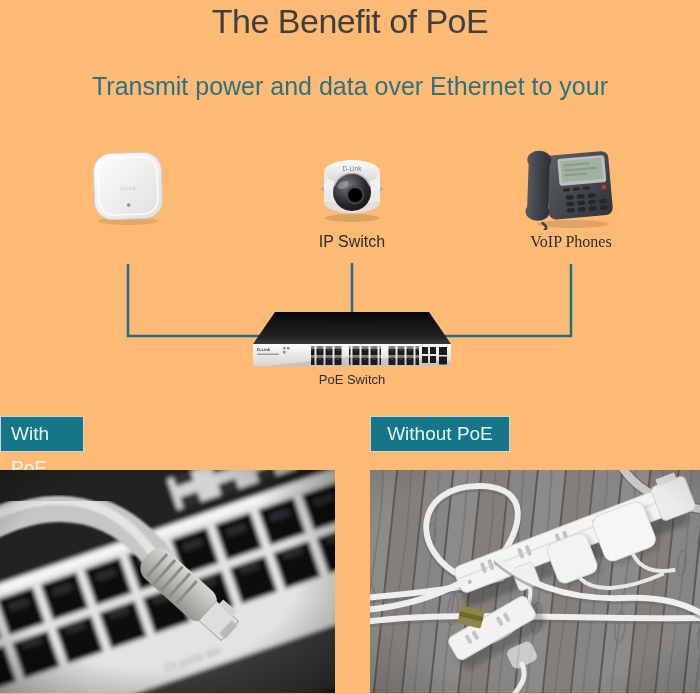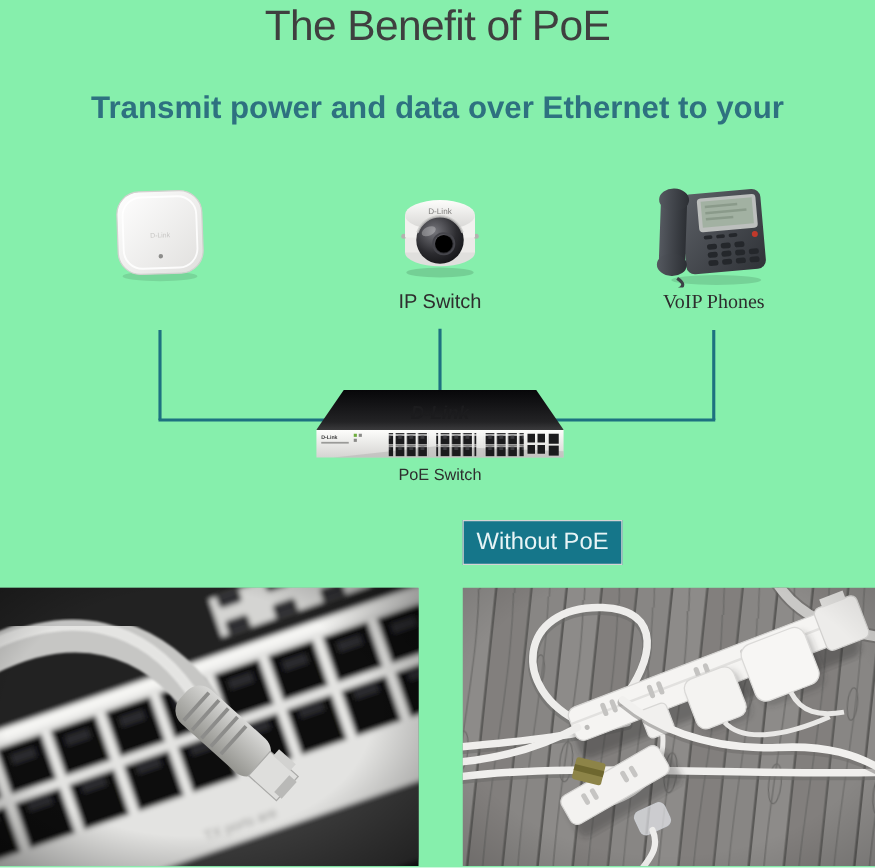--- a/index.html
+++ b/index.html
@@ -1,45 +1,45 @@
 <!DOCTYPE html>
 <html><head>
 <meta charset="utf-8">
 <style>
   * { margin:0; padding:0; box-sizing:border-box; }
   html,body { background:#ffffff; font-family:"Liberation Sans", sans-serif; }
-  #canvas { position:relative; width:700px; height:694px; background:#86efac; overflow:hidden; }
+  #canvas { position:relative; width:700px; height:694px; background:#fdba74; overflow:hidden; }
 
   .abs { position:absolute; }
 
   .title {
     top:2px; left:0; width:700px; text-align:center;
     font-size:34px; font-weight:300; color:#3f3f3f; letter-spacing:-0.5px;
   }
   .subtitle {
     top:68px; left:0; width:700px; text-align:center;
-    font-size:25px; font-weight:700; color:#2e7180; line-height:36px;
+    font-size:25px; font-weight:400; color:#2e7180; line-height:36px;
   }
 
   .device-figure { text-align:center; }
   .device-label {
     top:233px; font-size:16px; color:#2e2e2e; text-align:center; width:220px;
   }
   .switch-label {
     top:372px; left:252px; width:200px; text-align:center;
     font-size:13px; color:#2e2e2e;
   }
 
   .banner {
     top:416px; height:36px; line-height:34px;
     background:#15768a; border:1px solid #d4d4d4;
     color:#e7f4f6; font-size:19px; font-weight:300;
   }
   .banner-left  { left:0;  width:84px;  padding-left:10px; }
-  .banner-right { left:370px; width:128px; text-align:center; }
+  .banner-right { left:370px; width:140px; text-align:center; }
 
   .photo { top:470px; height:223px; overflow:hidden; }
   .photo-left  { left:0;   width:335px; }
   .photo-right { left:370px; width:330px; }
   svg { display:block; }
 </style>
 </head>
 <body>
 
 <div id="canvas">
@@ -190,20 +190,21 @@
       <rect x="169" y="35" width="6" height="7" fill="#1b1b1d"></rect>
       <rect x="169" y="44" width="6" height="7" fill="#1b1b1d"></rect>
       <rect x="177" y="35" width="6" height="7" fill="#1b1b1d"></rect>
       <rect x="177" y="44" width="6" height="7" fill="#1b1b1d"></rect>
       <rect x="186" y="35" width="8" height="8" fill="#1b1b1d"></rect>
       <rect x="186" y="44.5" width="8" height="8" fill="#1b1b1d"></rect>
     </svg>
   </div>
   <div class="abs switch-label">PoE Switch</div>
 
+  <div class="abs banner banner-left">With PoE</div>
   <div class="abs banner banner-right">Without PoE</div>
 
   <div class="abs photo photo-left">
     <svg width="335" height="223" viewBox="0 0 335 223">
       <defs>
         <linearGradient id="bgL" x1="0" y1="0" x2="1" y2="1">
           <stop offset="0" stop-color="#4e4e52"></stop>
             <stop offset="0.5" stop-color="#2e2e31"></stop>
             <stop offset="1" stop-color="#1a1a1c"></stop>
         </linearGradient>

